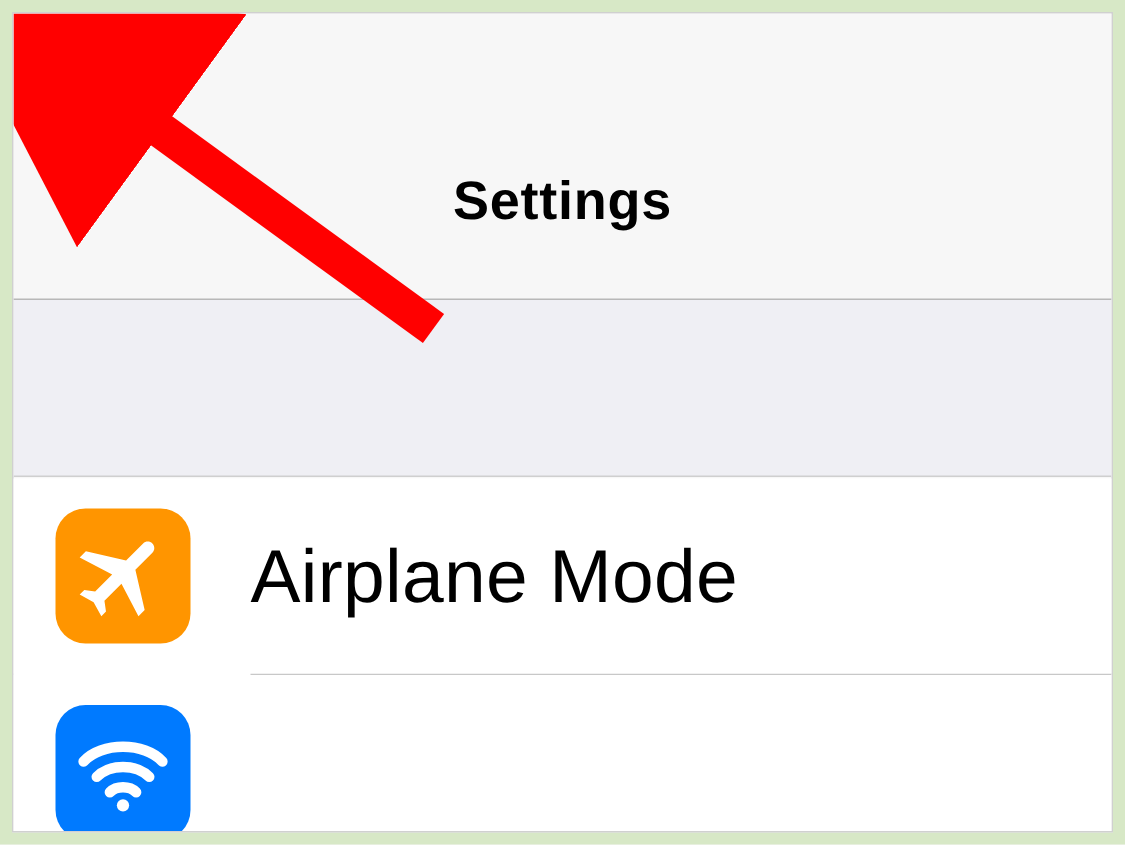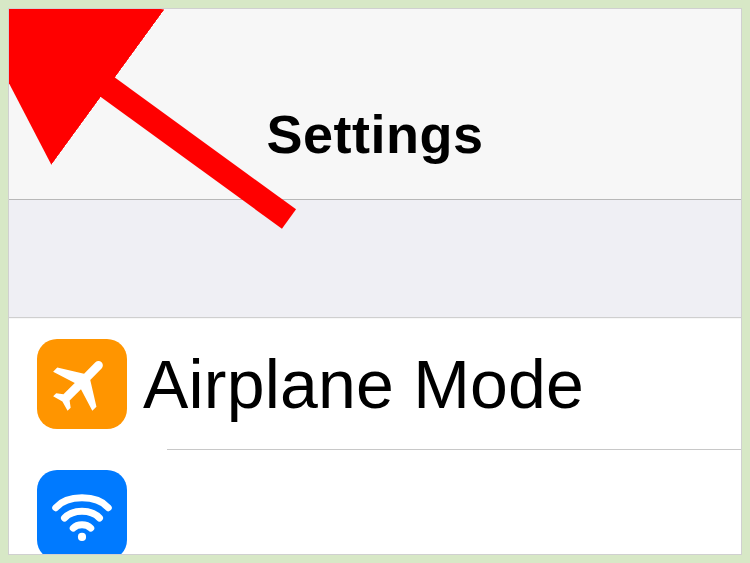--- a/index.html
+++ b/index.html
@@ -35,21 +35,21 @@
     .header {
       position: absolute;
       top: 60px; left: 0; right: 0;
       height: 130px;
       display: flex;
       align-items: center;
       justify-content: center;
       background: #f7f7f7;
     }
     .header-title {
-      font-size: 54px;
+      font-size: 36px;
       font-weight: 700;
       color: #000;
       letter-spacing: 0.5px;
     }
     .nav-bottom-border {
       position: absolute;
       left: 0; right: 0;
       top: 190px;
       height: 1px;
       background: #b8b8b8;
@@ -80,24 +80,24 @@
       border-radius: 20px;
       display: flex;
       align-items: center;
       justify-content: center;
       flex-shrink: 0;
     }
     .cell-icon.orange { background: #ff9500; }
     .cell-icon.blue { background: #007aff; }
     .cell-icon svg { width: 70px; height: 70px; }
     .cell-label {
-      font-size: 68px;
+      font-size: 50px;
       font-weight: 400;
       color: #000;
-      margin-left: 16px;
+      margin-left: 40px;
       letter-spacing: 0.2px;
     }
     .cell-separator {
       height: 1px;
       background: #c8c8c8;
       margin-left: 158px;
     }
 
     .annotation-arrow {
       position: absolute;

